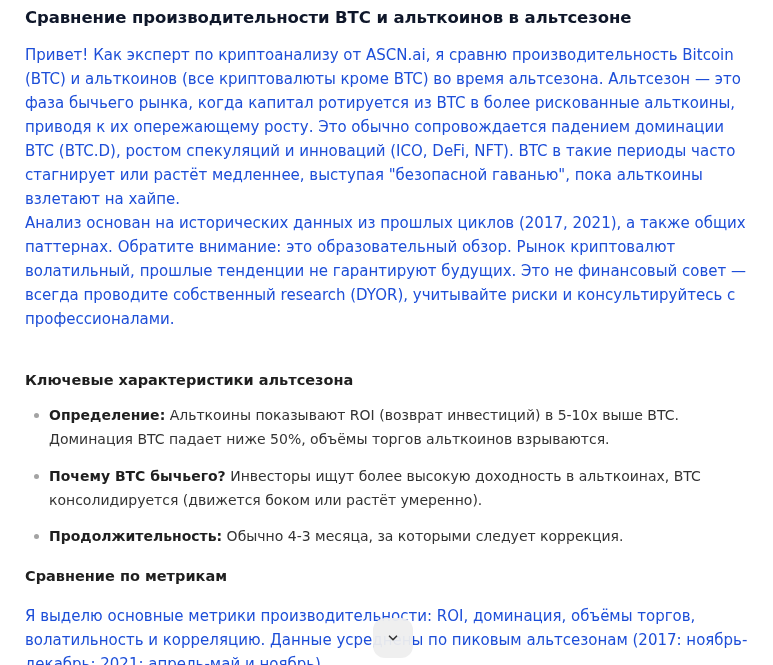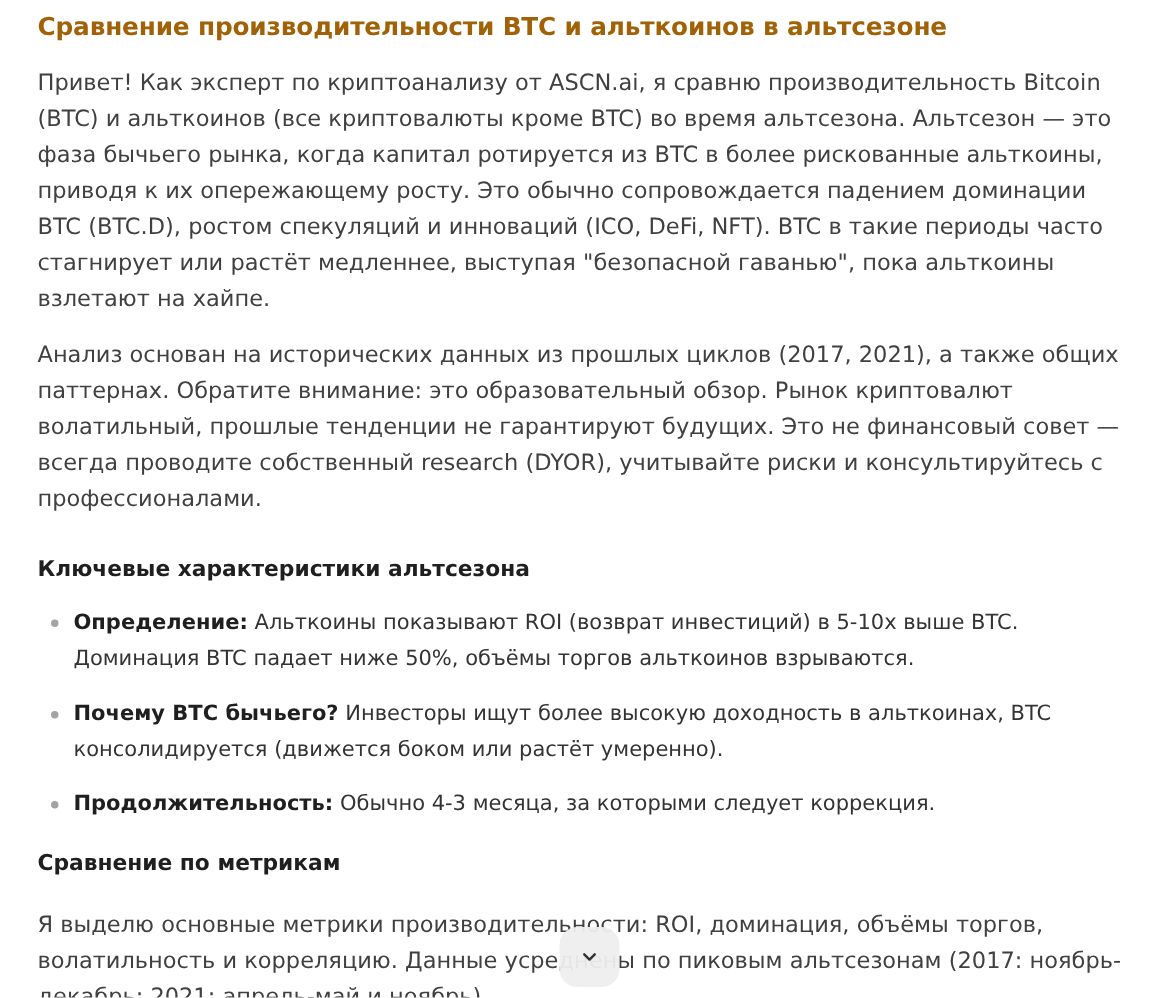--- a/index.html
+++ b/index.html
@@ -4,28 +4,28 @@
   <style>
     html, body { margin: 0; padding: 0; background: #ffffff; }
     body {
       width: 773px; height: 665px; overflow: hidden; position: relative;
       font-family: "DejaVu Sans", "Liberation Sans", sans-serif;
       color: #2b2b2b;
     }
     .content { position: absolute; left: 25px; top: 0; width: 730px; }
     h2 {
       margin: 0; position: absolute; top: 8px; left: 0;
-      font-size: 16.5px; font-weight: bold; color: #a16207; letter-spacing: -0.1px;
+      font-size: 16.5px; font-weight: bold; color: #0f172a; letter-spacing: -0.1px;
       white-space: nowrap;
     }
     p {
-      margin: 0; font-size: 15px; line-height: 24px; color: #404040;
+      margin: 0; font-size: 15px; line-height: 24px; color: #1d4ed8;
     }
     .p1 { position: absolute; top: 43px; left: 0; width: 725px; }
-    .p2 { position: absolute; top: 224px; left: 0; width: 725px; }
+    .p2 { position: absolute; top: 211px; left: 0; width: 725px; }
     h3 {
       margin: 0; position: absolute; left: 0;
       font-size: 14.5px; font-weight: bold; color: #1f1f1f; white-space: nowrap;
     }
     .h3a { top: 372px; }
     .h3b { top: 568px; }
     ul { list-style: none; margin: 0; padding: 0; position: absolute; left: 0; width: 730px; }
     li {
       position: absolute; left: 0; padding-left: 24px; width: 700px;
       font-size: 14px; line-height: 24px; color: #333;

